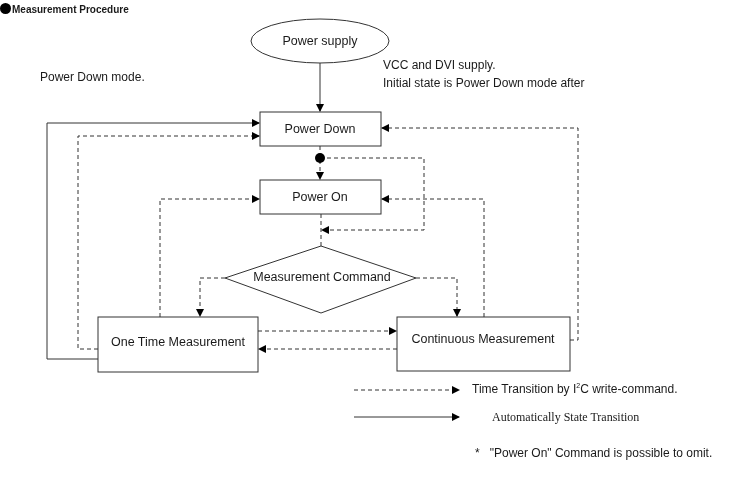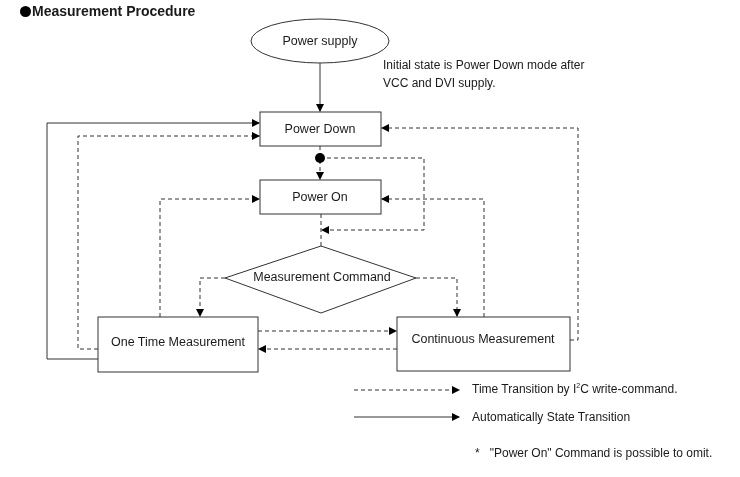--- a/index.html
+++ b/index.html
@@ -10,23 +10,23 @@
     body {
       width: 740px;
       height: 477px;
       position: relative;
       overflow: hidden;
       font-family: "Liberation Sans", sans-serif;
       color: #1a1a1a;
     }
     .title {
       position: absolute;
-      left: 20px;
+      left: 0;
       top: 3px;
-      font-size: 14px;
+      font-size: 10px;
       font-weight: bold;
       white-space: nowrap;
     }
     .title .bullet {
       display: inline-block;
       width: 11px;
       height: 11px;
       border-radius: 50%;
       background: #000;
       vertical-align: -1px;
@@ -59,25 +59,26 @@
     }
   </style>
 </head>
 <body>
 
 <div class="title">
   <span class="bullet"></span><span>Measurement Procedure</span>
 </div>
 
 <div class="note" style="left:40px; top:68px;">
+  <div>Power Down mode.</div>
 </div>
 
 <div class="note" style="left:383px; top:56px;">
+  <div>VCC and DVI supply.</div>
   <div>Initial state is Power Down mode after</div>
-  <div>VCC and DVI supply.</div>
 </div>
 
 <svg class="diagram" width="740" height="477" viewBox="0 0 740 477">
   <defs>
     <marker id="arr" markerWidth="8" markerHeight="8" refX="7" refY="4" orient="auto" markerUnits="userSpaceOnUse">
       <path d="M0,0 L8,4 L0,8 Z" fill="#000"></path>
     </marker>
   </defs>
 
   <ellipse cx="320" cy="41" rx="69" ry="22" fill="#fff" stroke="#333" stroke-width="1"></ellipse>
@@ -117,16 +118,16 @@
   </g>
 
   <circle cx="320" cy="158" r="5" fill="#000"></circle>
 
   <line x1="354" y1="417" x2="459" y2="417" stroke="#333" stroke-width="1" marker-end="url(#arr)"></line>
 </svg>
 
 <div class="legend-text" style="left:472px; top:382px;">
   <span>Time Transition by I</span><sup>2</sup><span>C write-command.</span>
 </div>
-<div class="legend-text" style="left:472px; top:410px;">Automatically State Transition</div>
+<div class="legend-text" style="left:492px; top:410px;font-family:Liberation Serif, serif;">Automatically State Transition</div>
 <div class="legend-text" style="left:475px; top:446px;">
   <span>*</span>&nbsp;&nbsp;&nbsp;<span>"Power On" Command is possible to omit.</span>
 </div>
 
 </body></html>

